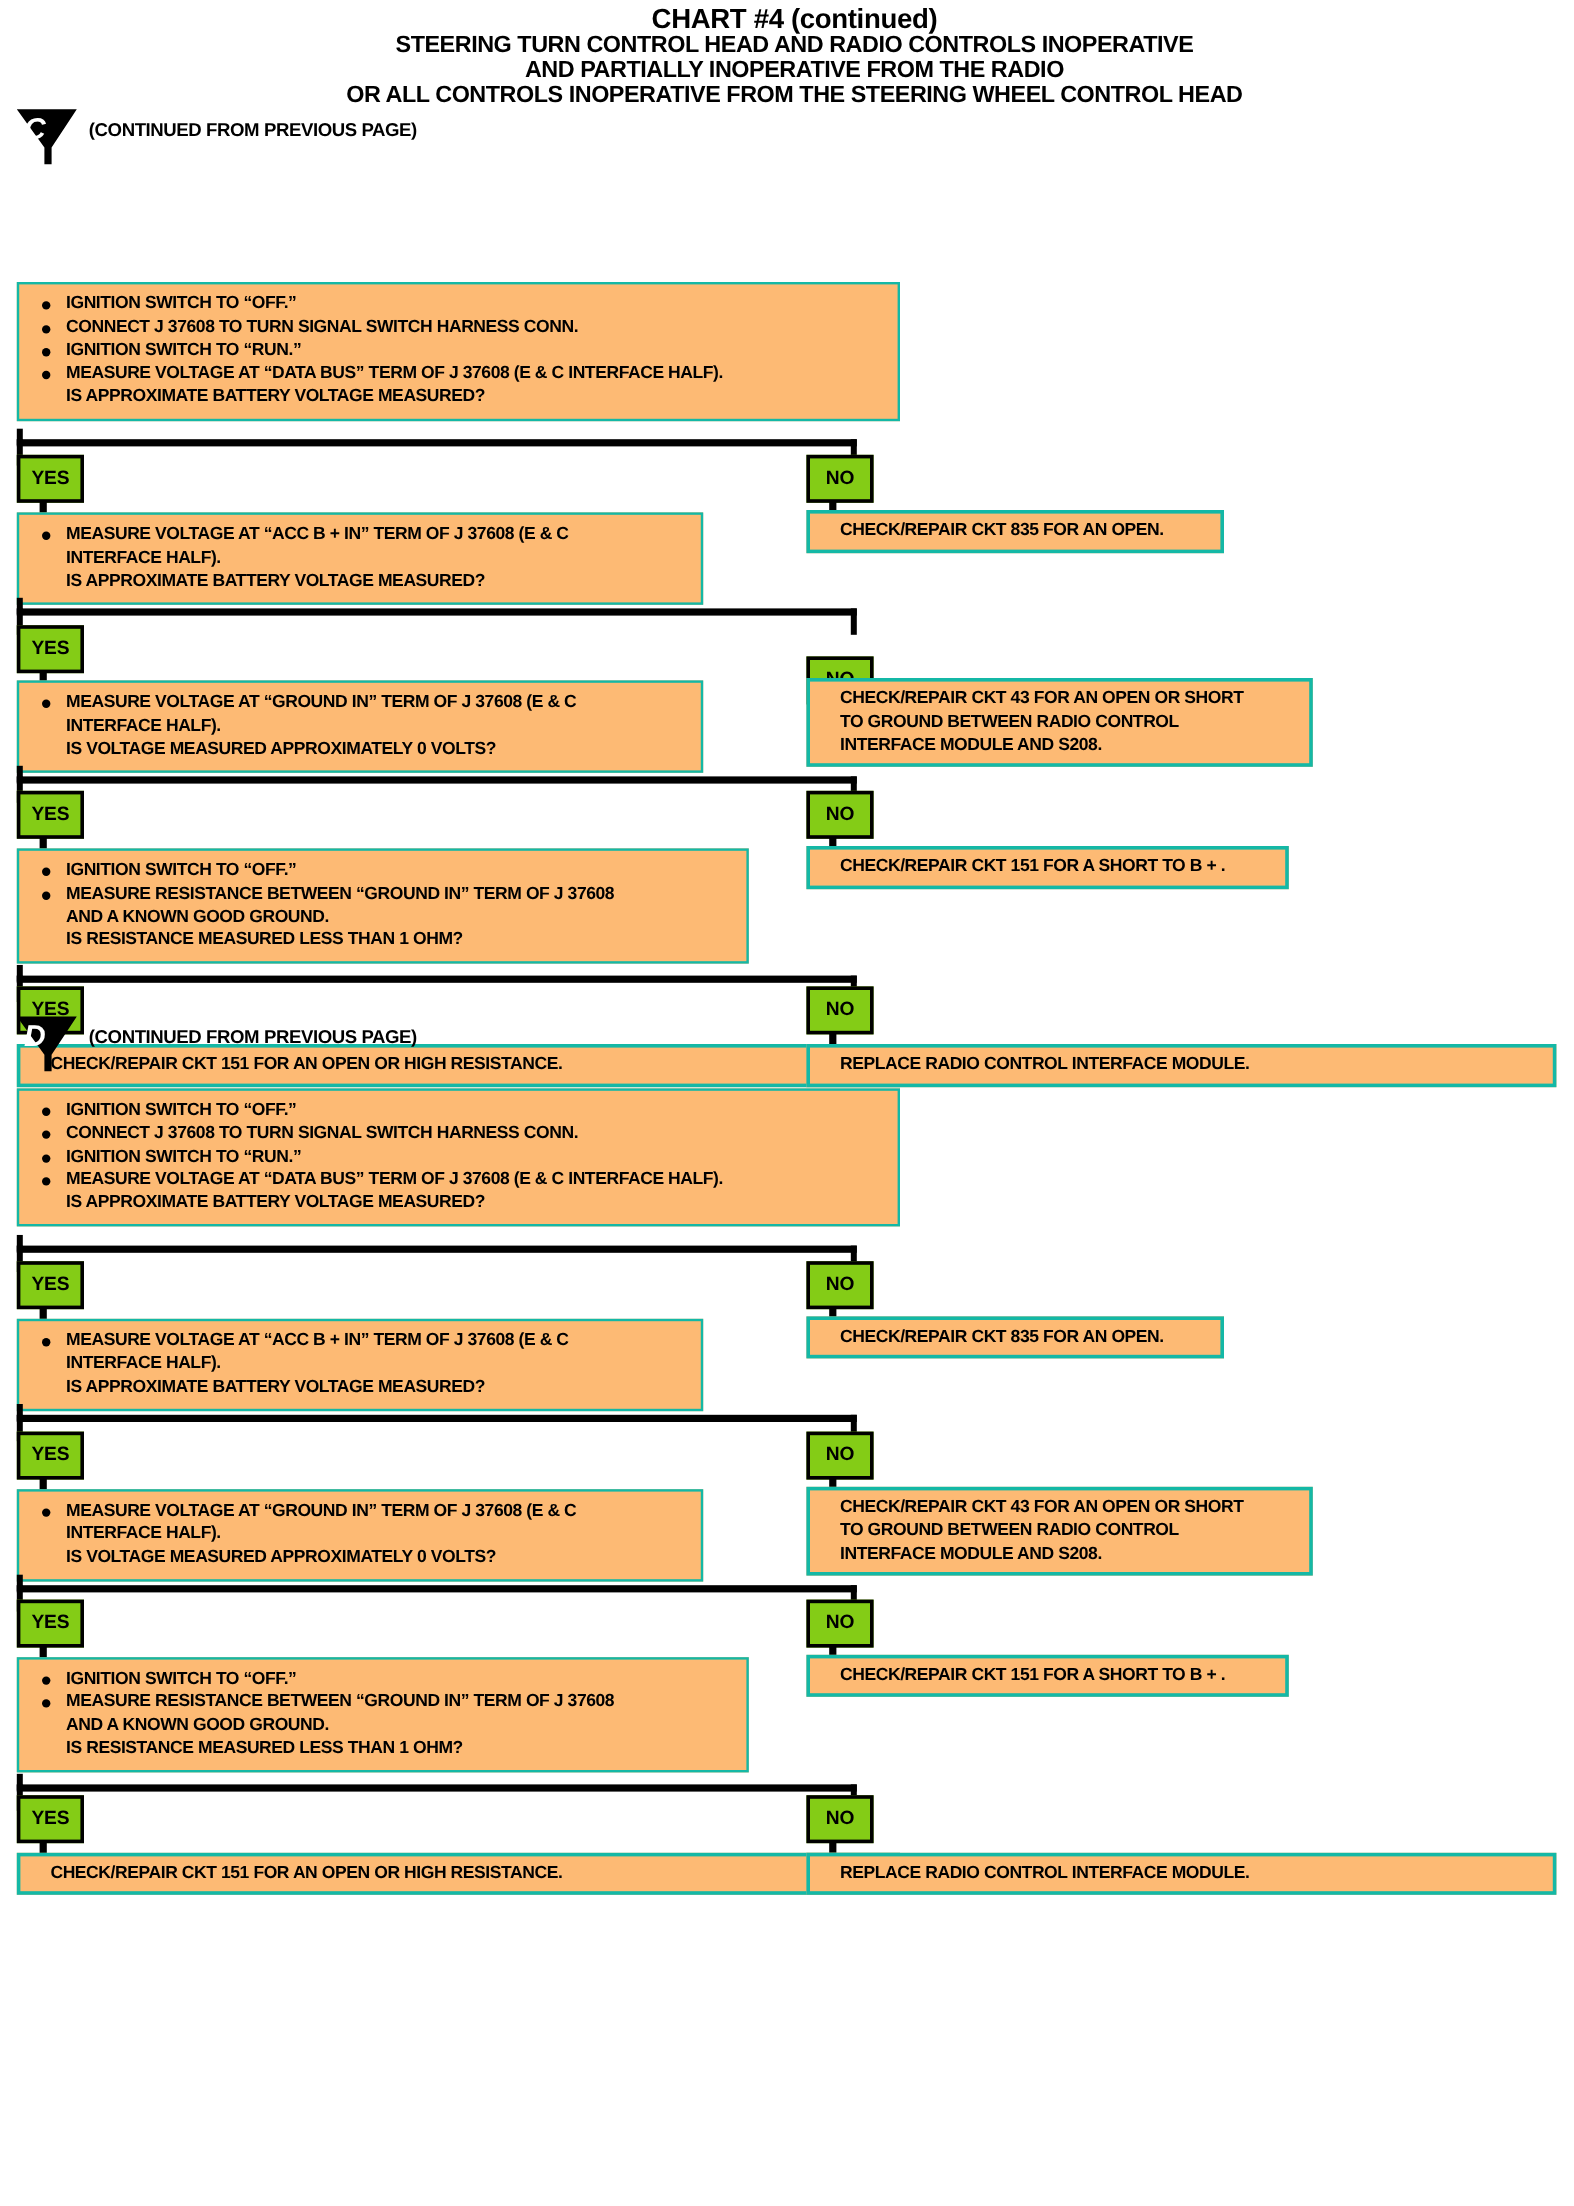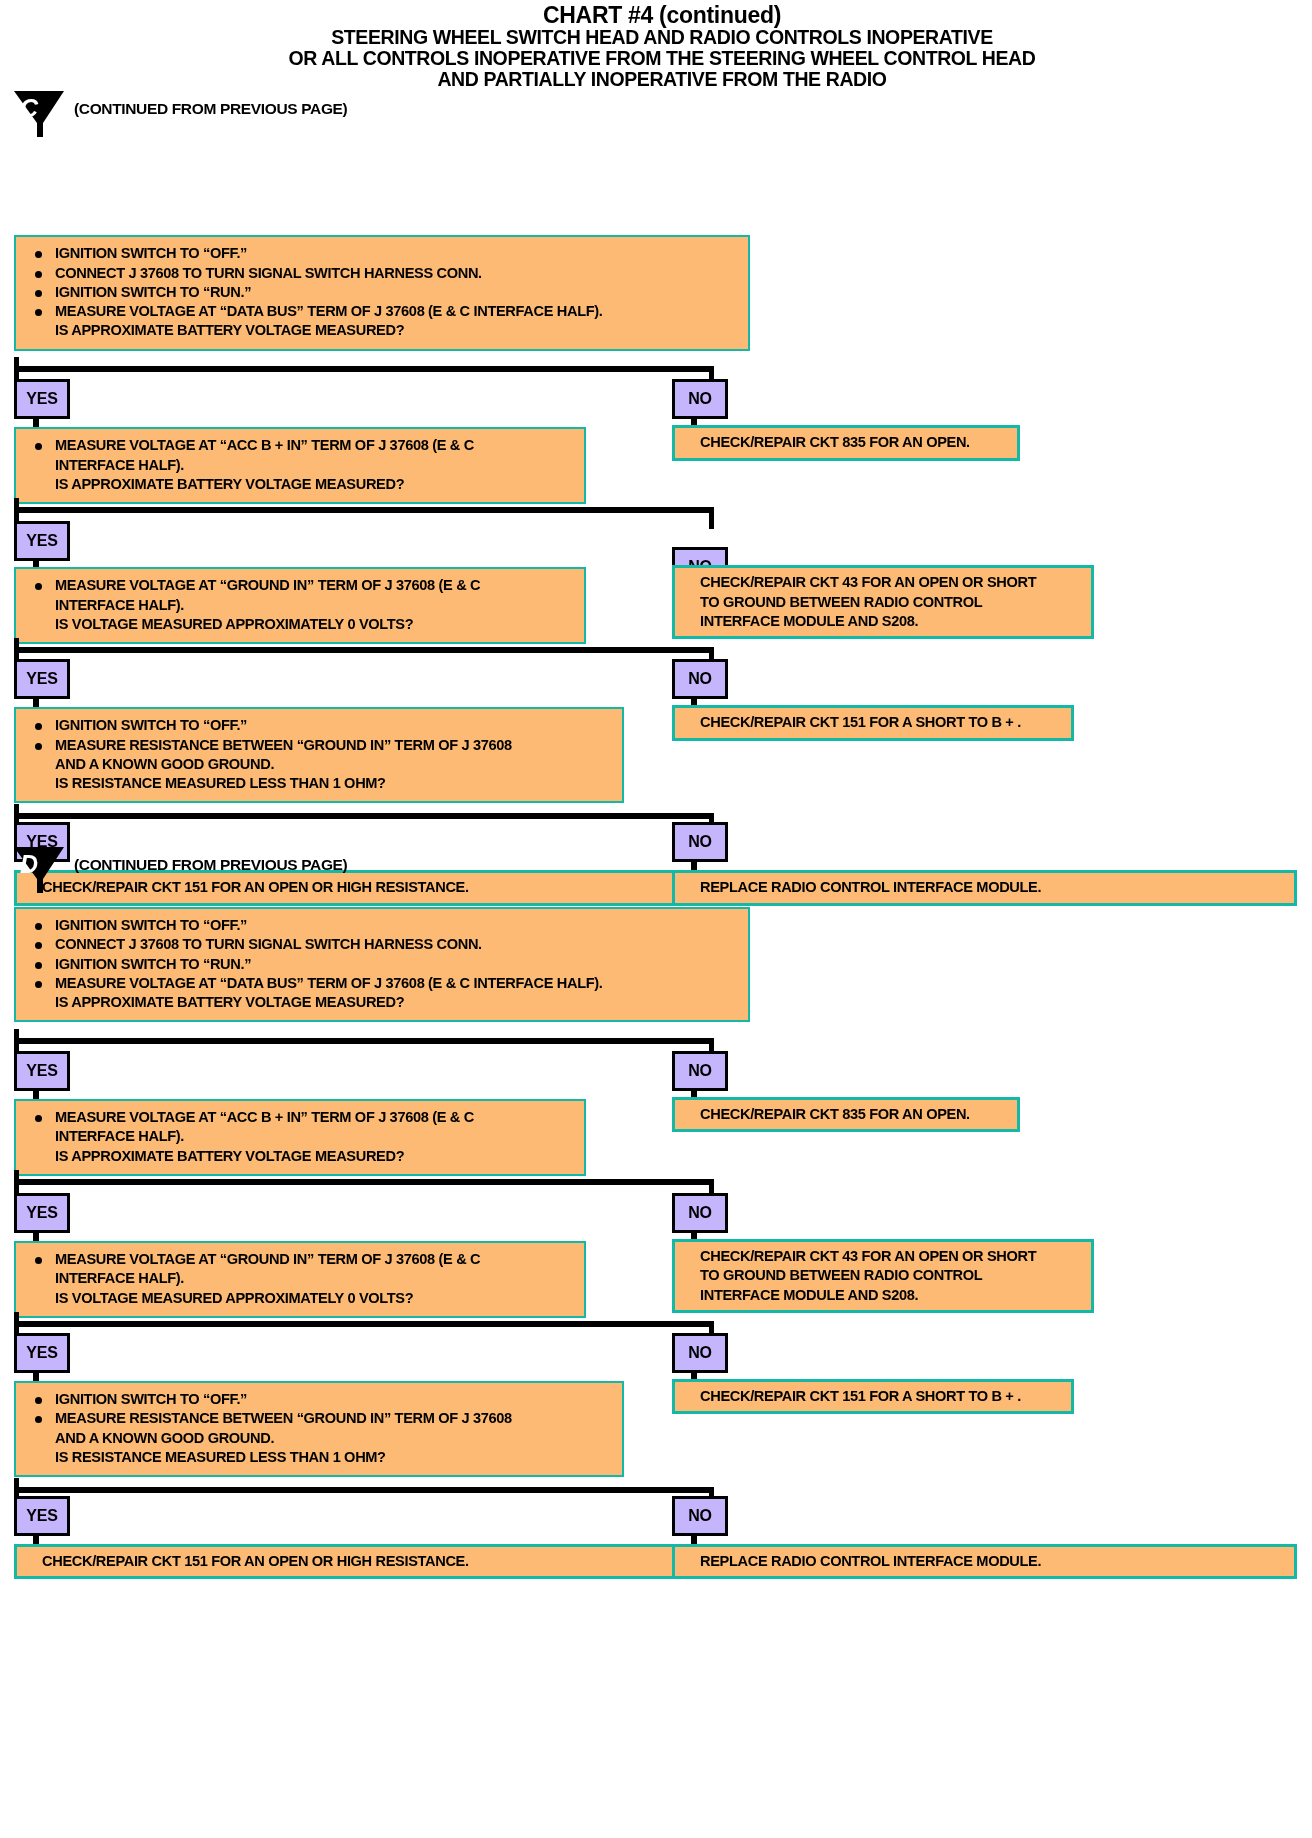--- a/index.html
+++ b/index.html
@@ -55,40 +55,40 @@
   ul.steps li { position: relative; padding-left: 30px; }
   ul.steps li::before {
     content: ""; position: absolute; left: 10px; top: 7px;
     width: 7px; height: 7px; border-radius: 50%; background: #000;
   }
   ul.steps li.nobullet { padding-left: 30px; }
   ul.steps li.nobullet::before { display: none; }
 
   
   .yn {
-    border: 3px solid #000; background: #c4b5fd;
+    border: 3px solid #000; background: #84cc16;
     width: 56px; height: 40px;
     display: flex; align-items: center; justify-content: center;
     font-size: 16px; font-weight: bold; letter-spacing: -0.2px;
   }
 
   
   .abs { position: absolute; }
 
   
   .wires { position: absolute; left: 0; top: 0; pointer-events: none; }
 </style>
 </head>
 <body>
 
 <div class="title-block">
   <div class="title-main">CHART #4 (continued)</div>
-  <div class="title-sub">STEERING WHEEL SWITCH HEAD AND RADIO CONTROLS INOPERATIVE</div>
+  <div class="title-sub">STEERING TURN CONTROL HEAD AND RADIO CONTROLS INOPERATIVE</div>
+  <div class="title-sub">AND PARTIALLY INOPERATIVE FROM THE RADIO</div>
   <div class="title-sub">OR ALL CONTROLS INOPERATIVE FROM THE STEERING WHEEL CONTROL HEAD</div>
-  <div class="title-sub">AND PARTIALLY INOPERATIVE FROM THE RADIO</div>
 </div>
 
 <div class="section">
 
   <div class="conn-row">
     <div class="conn-tag">
       <svg width="54" height="48" viewBox="0 0 54 48">
         <path d="M2 2 L52 2 L31 34 L31 48 L25 48 L25 34 Z" fill="#000"></path>
       </svg>
     </div>

